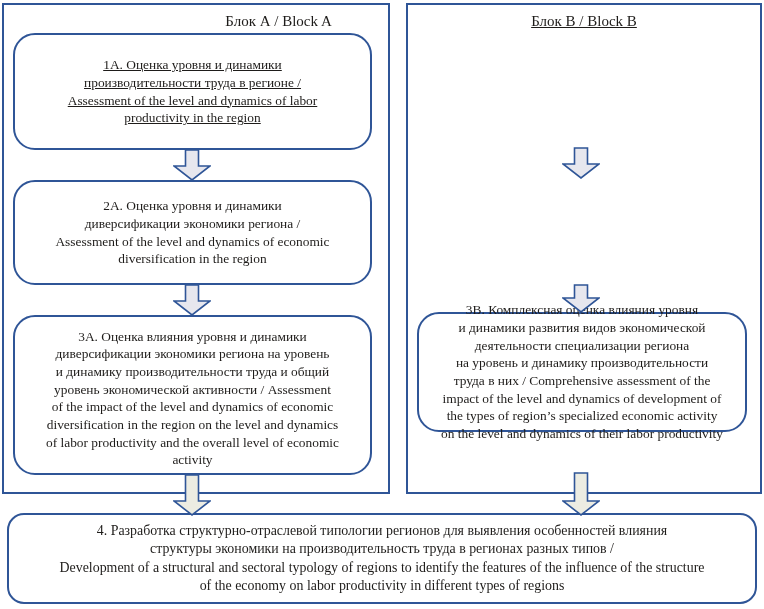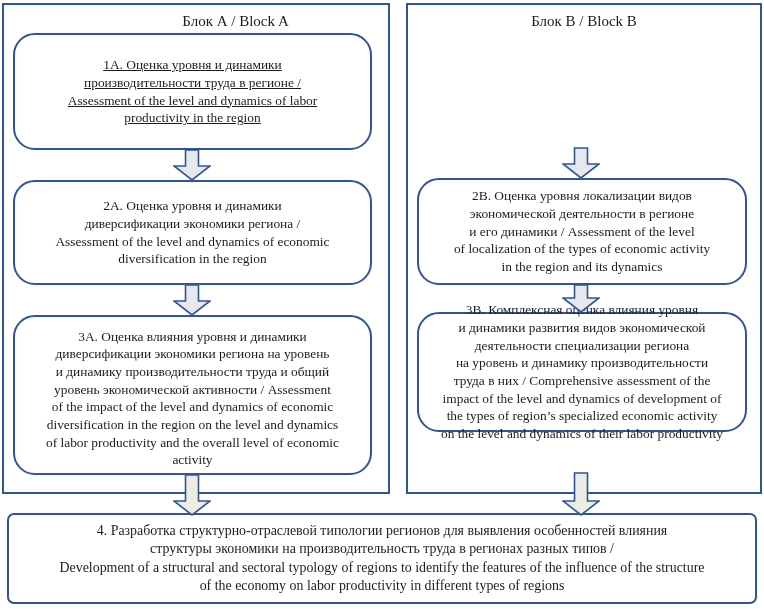--- a/index.html
+++ b/index.html
@@ -24,22 +24,22 @@
   }
   .container-a { left: 2px;   top: 3px; width: 388px; height: 491px; }
   .container-b { left: 406px; top: 3px; width: 356px; height: 491px; }
   .block-header {
     position: absolute;
     text-align: center;
     font-size: 15px;
     line-height: 20px;
     white-space: pre-line;
   }
-  .header-a { left: 2px;   top: 11px; width: 467px; }
-  .header-b { left: 406px; top: 11px; width: 356px; }
+  .header-a { left: 2px;   top: 11px; width: 467px; padding-left: 43px; }
+  .header-b { left: 406px; top: 11px; width: 356px; text-decoration: underline; }
   .node {
     position: absolute;
     border: 2px solid var(--line, #2f5597);
     border-radius: 22px;
     background: #ffffff;
     box-sizing: border-box;
     display: flex;
     align-items: center;
     justify-content: center;
     text-align: center;
@@ -51,21 +51,21 @@
     line-height: 1.32;
   }
   .box-1a { left: 13px;  top: 33px;  width: 359px; height: 117px; text-decoration: underline; }
   .box-2a { left: 13px;  top: 180px; width: 359px; height: 105px; }
   .box-3a { left: 13px;  top: 315px; width: 359px; height: 160px; align-items: flex-end; }
   .box-1b { left: 417px; top: 33px;  width: 330px; height: 115px; }
   .box-2b { left: 417px; top: 178px; width: 330px; height: 107px; }
   .box-3b { left: 417px; top: 312px; width: 330px; height: 120px; }
   .box-4 {
     left: 7px; top: 513px; width: 750px; height: 91px;
-    border-radius: 7px;
+    border-radius: 17px;
   }
   .box-4 .txt { font-size: 13.9px; line-height: 1.31; }
   .arrow {
     position: absolute;
     display: block;
   }
   .arrow polygon {
     stroke: var(--line, #2f5597);
     stroke-width: 1.6;
     stroke-linejoin: miter;
@@ -98,27 +98,20 @@
     <span class="txt">3А. Оценка влияния уровня и динамики
 диверсификации экономики региона на уровень
 и динамику производительности труда и общий
 уровень экономической активности / Assessment
 of the impact of the level and dynamics of economic
 diversification in the region on the level and dynamics
 of labor productivity and the overall level of economic
 activity</span>
   </div>
 
-  <div class="node box-2b">
-    <span class="txt">2В. Оценка уровня локализации видов
-экономической деятельности в регионе
-и его динамики / Assessment of the level
-of localization of the types of economic activity
-in the region and its dynamics</span>
-  </div>
   <div class="node box-3b">
     <span class="txt">3В. Комплексная оценка влияния уровня
 и динамики развития видов экономической
 деятельности специализации региона
 на уровень и динамику производительности
 труда в них / Comprehensive assessment of the
 impact of the level and dynamics of development of
 the types of region’s specialized economic activity
 on the level and dynamics of their labor productivity</span>
   </div>

